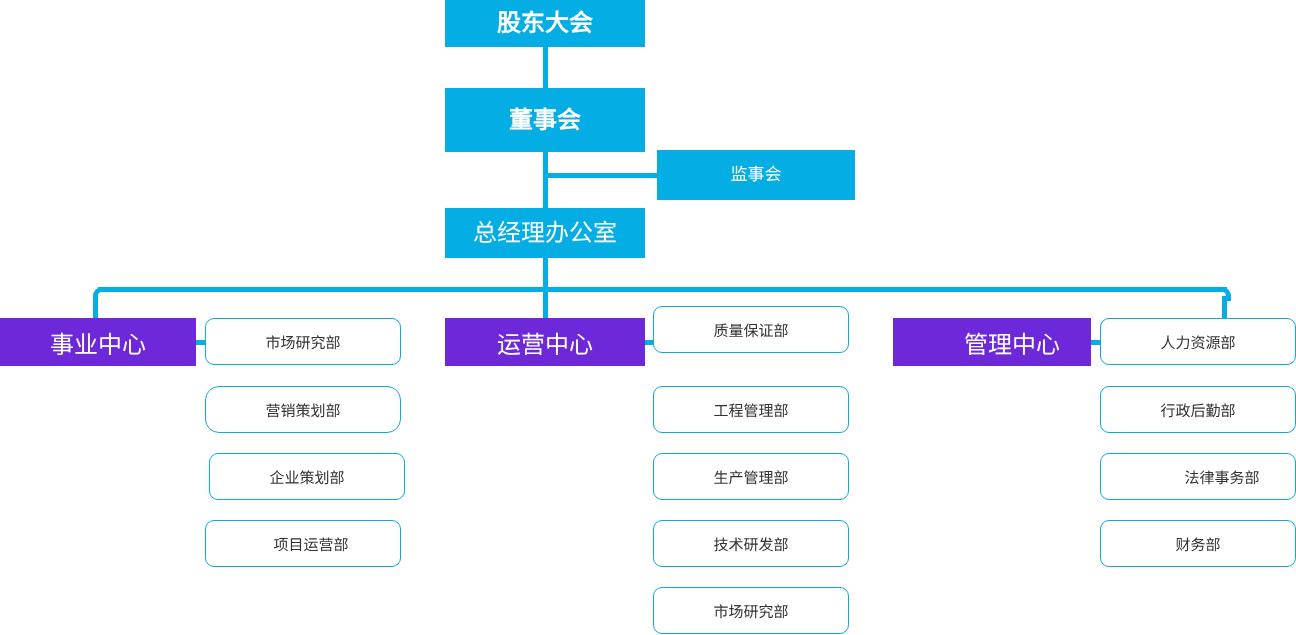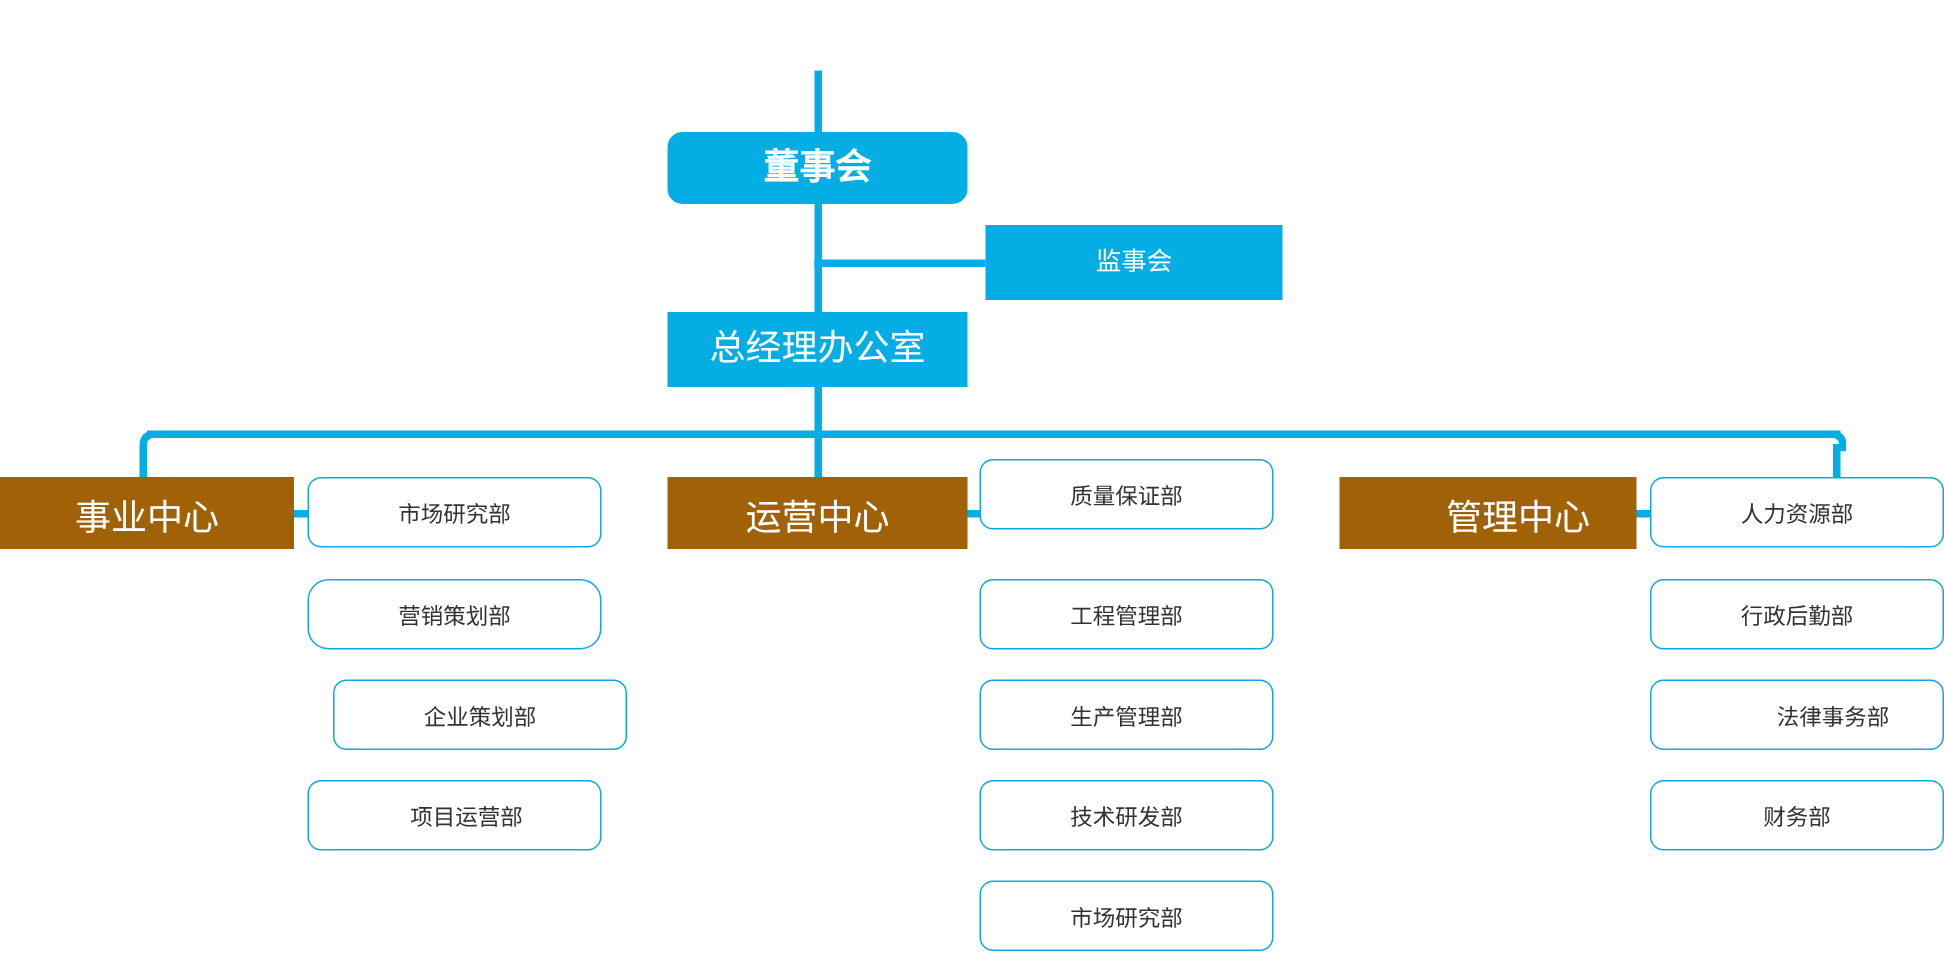--- a/index.html
+++ b/index.html
@@ -29,29 +29,29 @@
     align-items: center;
     justify-content: center;
     box-sizing: border-box;
     text-align: center;
     line-height: 1.1;
     z-index: 3;
   }
   .blue-box.bold { font-weight: bold; }
 
   .n-shareholders { left: 445px; top: 0px;   width: 200px; height: 47px; font-size: 24px; }
-  .n-board        { left: 445px; top: 88px;  width: 200px; height: 48px; font-size: 24px; border-radius: 10px; }
+  .n-board        { left: 445px; top: 88px;  width: 200px; height: 64px; font-size: 24px; }
   .n-supervisors  { left: 657px; top: 150px; width: 198px; height: 50px; font-size: 17px; }
   .n-gm-office    { left: 445px; top: 208px; width: 200px; height: 50px; font-size: 24px; }
 
   .center-box {
     position: absolute;
     top: 318px;
     height: 48px;
-    background: #a16207;
+    background: #6d28d9;
     color: #ffffff;
     font-size: 24px;
     display: flex;
     align-items: center;
     justify-content: center;
     box-sizing: border-box;
     z-index: 3;
   }
   .c-business  { left: 0px;   width: 196px; }
   .c-operation { left: 445px; width: 200px; }
@@ -123,20 +123,23 @@
   <div class="elbow tl" style="left:93px; top:287px; width:14px; height:14px;"></div>
   <div class="v-line" style="left:93px; top:296px; height:24px;"></div>
 
   <div class="elbow tr" style="left:1217px; top:287px; width:14px; height:14px;"></div>
   <div class="v-line" style="left:1222px; top:296px; height:24px;"></div>
 
   <div class="stub" style="left:194px; top:340px;"></div>
   <div class="stub" style="left:643px; top:340px;"></div>
   <div class="stub" style="left:1089px; top:340px;"></div>
 
+  <div class="blue-box bold n-shareholders">
+    <span>股东大会</span>
+  </div>
 
   <div class="blue-box bold n-board">
     <span>董事会</span>
   </div>
 
   <div class="blue-box n-supervisors">
     <span>监事会</span>
   </div>
 
   <div class="blue-box n-gm-office">
@@ -146,21 +149,21 @@
   <div class="center-box c-business">
     <span>事业中心</span>
   </div>
 
   <div class="dept-box" style="left:205px; top:318px;">
     <span>市场研究部</span>
   </div>
   <div class="dept-box" style="left:205px; top:386px;border-radius:14px;">
     <span>营销策划部</span>
   </div>
-  <div class="dept-box" style="left:222px; top:453px;">
+  <div class="dept-box" style="left:209px; top:453px;">
     <span>企业策划部</span>
   </div>
   <div class="dept-box" style="left:205px; top:520px;padding-left:16px;">
     <span>项目运营部</span>
   </div>
 
   <div class="center-box c-operation">
     <span>运营中心</span>
   </div>
 

